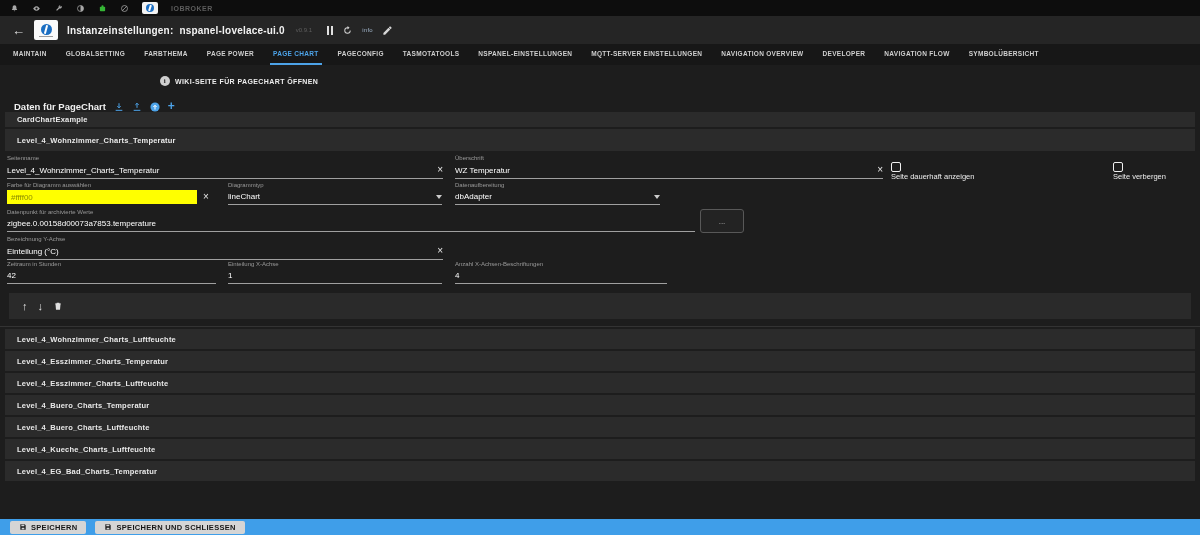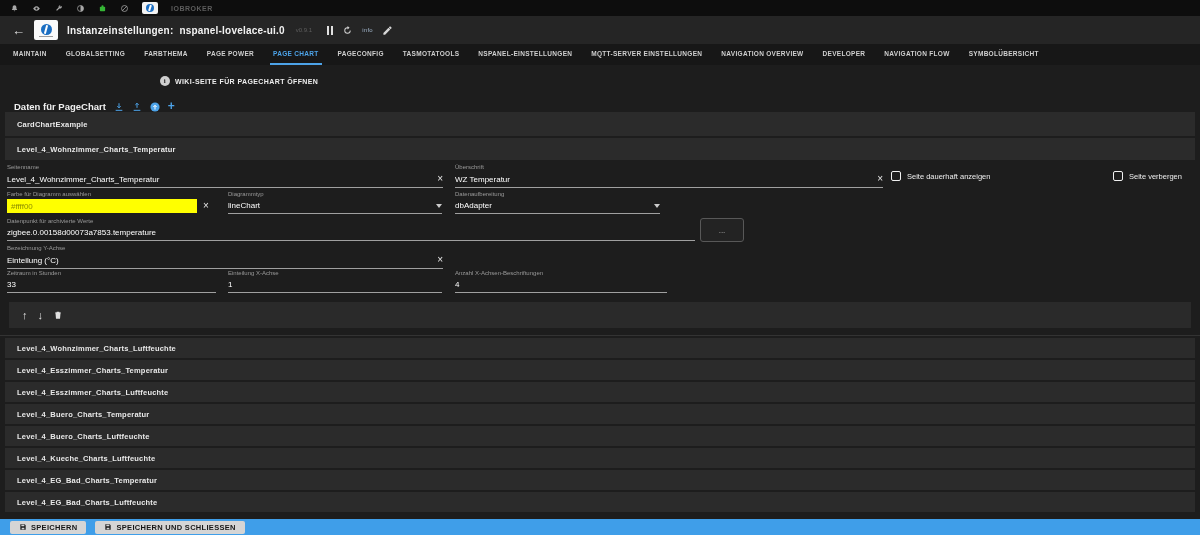--- a/index.html
+++ b/index.html
@@ -40,37 +40,37 @@
   .wiki-btn { display:flex; align-items:center; gap:5px; background:none; border:none; color:#ededed; font-family:inherit; font-size:7px; font-weight:bold; letter-spacing:.4px; cursor:pointer; }
   .info-circle { width:10px; height:10px; border-radius:50%; background:#cfcfcf; color:#1d1d1d; font-size:7px; font-weight:bold; display:flex; align-items:center; justify-content:center; font-family:"Liberation Serif", serif; }
 
   .section-row { height:20px; display:flex; align-items:flex-end; gap:8px; padding-left:14px; margin-top:2px; }
   .section-title { font-size:9.5px; font-weight:bold; color:#f0f0f0; }
   .sicon svg { width:10px; height:10px; display:block; cursor:pointer; }
   .sicon.stroke svg { stroke:#4da3e8; fill:none; stroke-width:2.4; }
   .plus-icon { color:#4da3e8; font-size:12px; font-weight:bold; line-height:1; cursor:pointer; }
 
   .rowitem { height:20px; margin:0 5px 2px 5px; background:#2b2b2b; display:flex; align-items:center; padding-left:12px; font-size:7.5px; font-weight:bold; letter-spacing:.2px; color:#e9e9e9; cursor:pointer; }
-  .rowitem.first { height:24px; }
+  .rowitem.first { height:15px; }
   .rowitem.exp-header { height:22px; margin-bottom:0; }
 
   
   .form { position:relative; height:138px; margin:0 5px; background:#1d1d1d; }
   .field { position:absolute; }
   .flabel { font-size:6px; color:#9a9a9a; margin-bottom:2px; white-space:nowrap; }
   .fvalue { display:flex; align-items:flex-end; justify-content:space-between; border-bottom:1px solid #a0a0a0; font-size:8px; color:#fff; padding:2px 0 3px 0; min-height:13px; }
   .fvalue .val { white-space:nowrap; display:flex; align-items:center; gap:4px; }
   .clear-x { color:#e8e8e8; font-size:10px; line-height:1; cursor:pointer; }
   .dd-arrow { width:0; height:0; border-left:3px solid transparent; border-right:3px solid transparent; border-top:4px solid #cccccc; margin-bottom:2px; cursor:pointer; }
   .yellow-wrap { display:flex; align-items:center; gap:6px; }
   .yellow-input { background:#ffff00; color:#8f8f00; font-size:8px; padding:3px 4px; width:190px; height:14px; }
   .influx-icon { width:8px; height:8px; border-radius:50%; border:2px solid #22a7e8; display:inline-block; }
   .more-btn { position:absolute; left:695px; top:58px; width:44px; height:24px; background:#232323; border:1px solid #585858; border-radius:3px; color:#bdbdbd; font-size:8px; display:flex; align-items:center; justify-content:center; cursor:pointer; }
 
-  .checkbox { position:absolute; display:flex; align-items:flex-end; gap:6px; cursor:pointer; }
+  .checkbox { position:absolute; display:flex; align-items:flex-start; cursor:pointer;flex-direction:column; }
   .cbox { width:10px; height:10px; border:1.5px solid #f0f0f0; border-radius:2px; background:transparent; }
   .cb-label { font-size:7.5px; color:#ededed; white-space:nowrap; }
 
   
   .toolbar { height:26px; margin:4px 9px 0 9px; background:#2a2a2a; display:flex; align-items:center; gap:10px; padding-left:13px; }
   .tool { color:#e0e0e0; font-size:11px; line-height:1; cursor:pointer; }
   .tool svg { width:10px; height:10px; fill:#e0e0e0; display:block; }
   .exp-bottom-gap { height:8px; border-bottom:1px solid #333; margin:0 0 2px 0; }
 
   
@@ -264,21 +264,21 @@
       <div class="flabel">Bezeichnung Y-Achse</div>
       <div class="fvalue">
           <span class="val">Einteilung (°C)</span>
           <span class="clear-x">×</span>
         </div>
     </div>
 
     <div class="field" style="left:2px; top:110px; width:209px;">
       <div class="flabel">Zeitraum in Stunden</div>
       <div class="fvalue">
-          <span class="val">33</span>
+          <span class="val">42</span>
         </div>
     </div>
 
     <div class="field" style="left:223px; top:110px; width:214px;">
       <div class="flabel">Einteilung X-Achse</div>
       <div class="fvalue">
           <span class="val">1</span>
         </div>
     </div>
 
@@ -303,21 +303,20 @@
 
   <div class="exp-bottom-gap"></div>
 
   <div class="rowitem">Level_4_Wohnzimmer_Charts_Luftfeuchte</div>
   <div class="rowitem">Level_4_Esszimmer_Charts_Temperatur</div>
   <div class="rowitem">Level_4_Esszimmer_Charts_Luftfeuchte</div>
   <div class="rowitem">Level_4_Buero_Charts_Temperatur</div>
   <div class="rowitem">Level_4_Buero_Charts_Luftfeuchte</div>
   <div class="rowitem">Level_4_Kueche_Charts_Luftfeuchte</div>
   <div class="rowitem">Level_4_EG_Bad_Charts_Temperatur</div>
-  <div class="rowitem">Level_4_EG_Bad_Charts_Luftfeuchte</div>
 
 </div>
 
 <div class="footer">
   <button class="fbtn">
     <svg viewBox="0 0 24 24">
         <path d="M4 4h13l3 3v13H4V4zm3 1v5h9V5H7zm1 9v5h8v-5H8z"></path>
       </svg>
     <span>SPEICHERN</span>
   </button>

